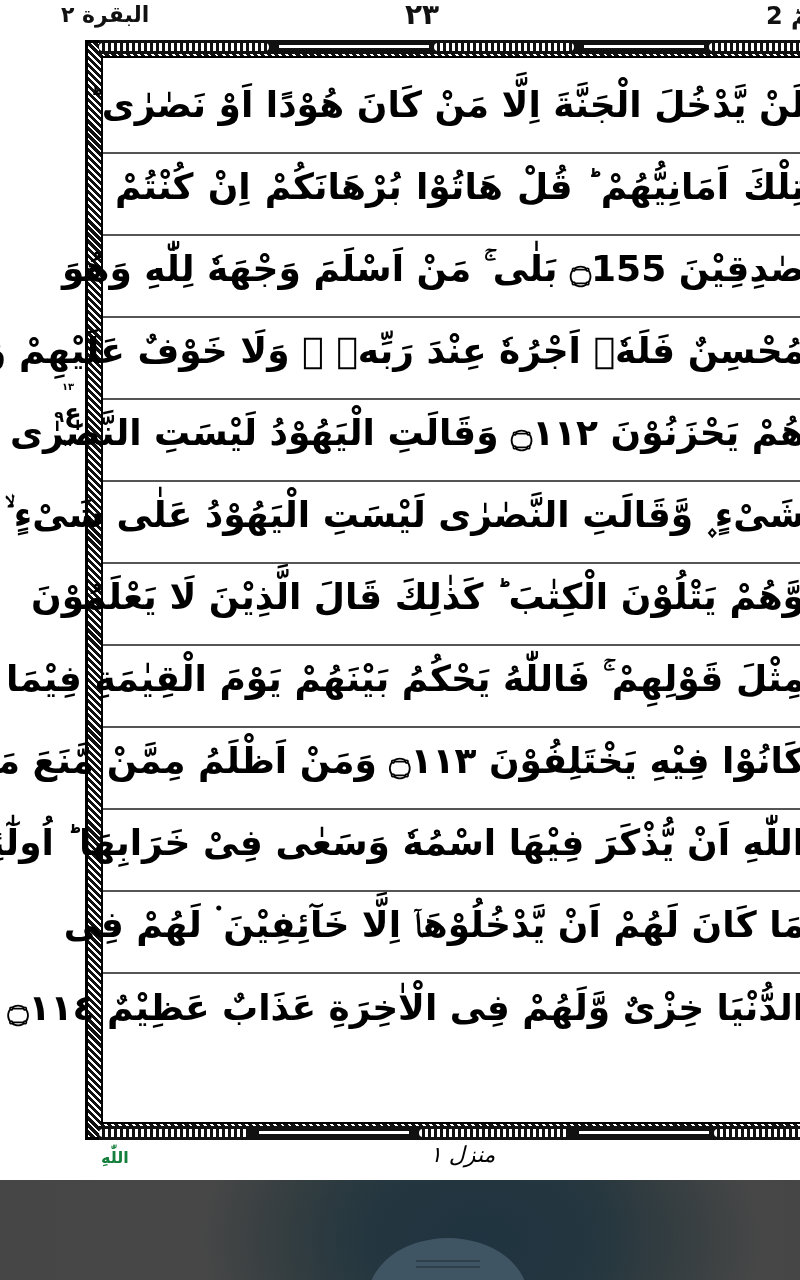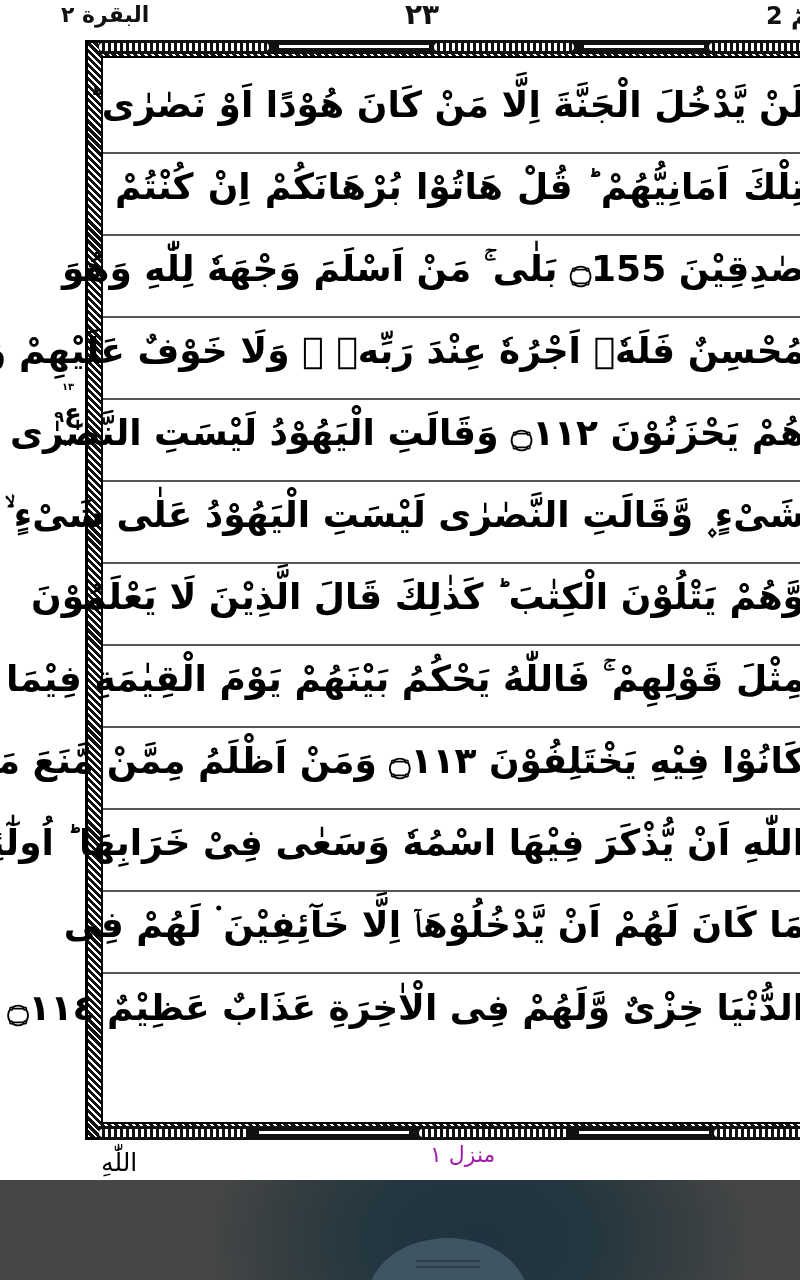--- a/index.html
+++ b/index.html
@@ -119,32 +119,33 @@
       color: #000;
     }
     .margin-note .mn-top, .margin-note .mn-bottom { font-size: 10px; line-height: 18px; display: block; }
     .margin-note .mn-mid { font-size: 26px; line-height: 34px; display: block; }
 
     
     .footer-catchword {
       position: absolute;
       left: 66px;
       top: 1148px;
-      font-size: 25px;
-      font-weight: normal;
-      color: #000000;
+      font-size: 16px;
+      font-weight: bold;
+      color: #15803d;
       direction: rtl;
     }
     .footer-manzil {
       position: absolute;
       left: 395px;
       top: 1142px;
       font-size: 22px;
-      color: #a21caf;
-      direction: rtl;
+      color: #000000;
+      direction: rtl;
+      font-style: italic;
     }
 
     
     .bottom-panel {
       position: absolute;
       left: 0;
       top: 1180px;
       width: 800px;
       height: 100px;
       background:

